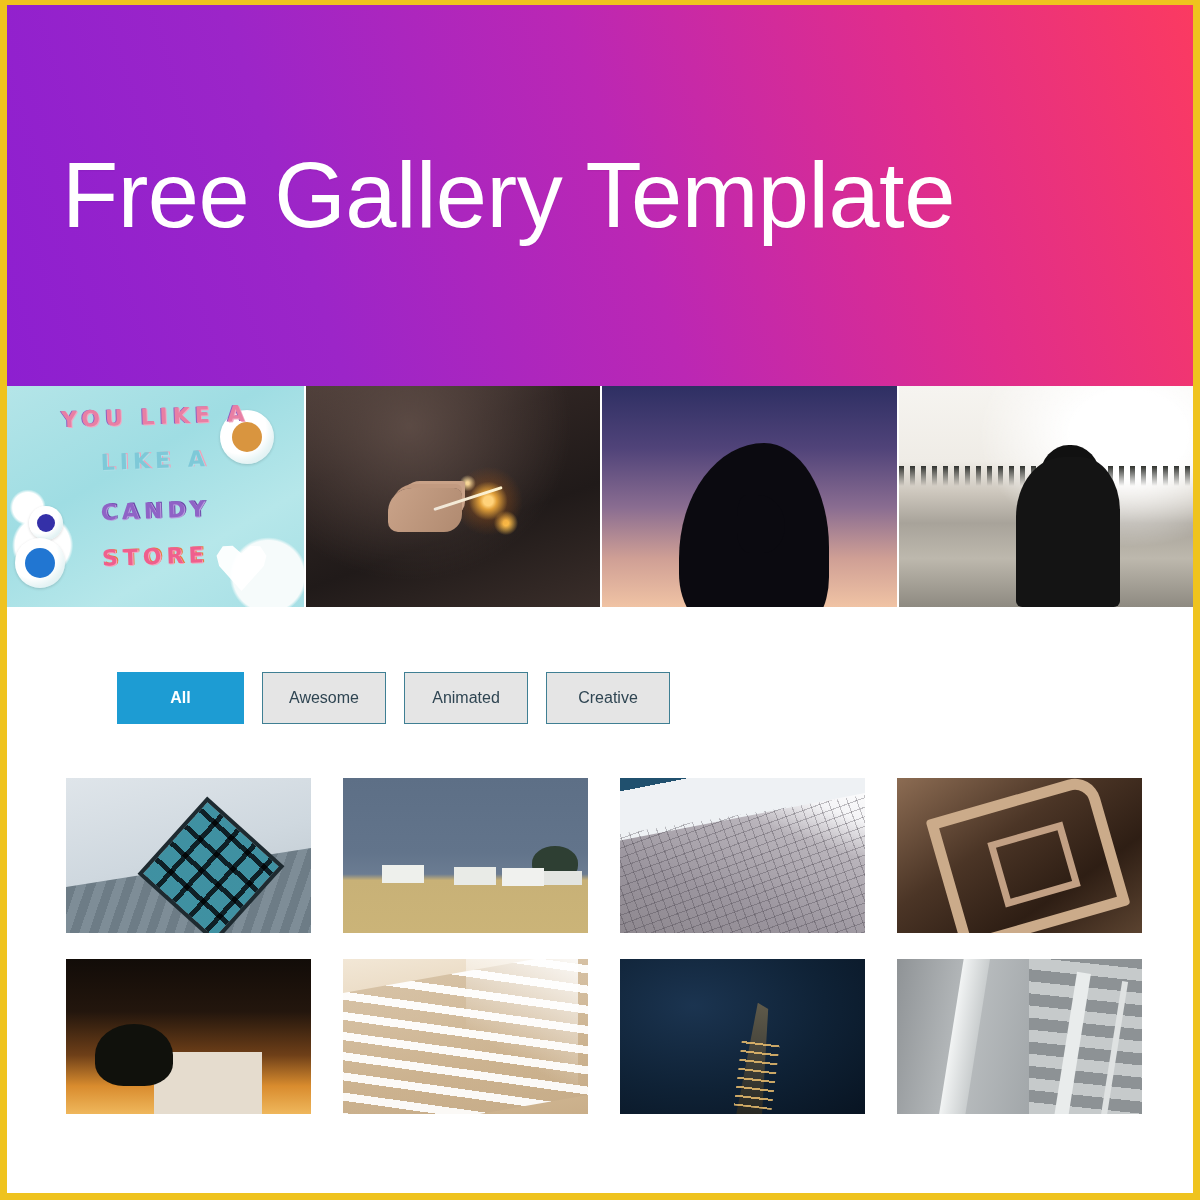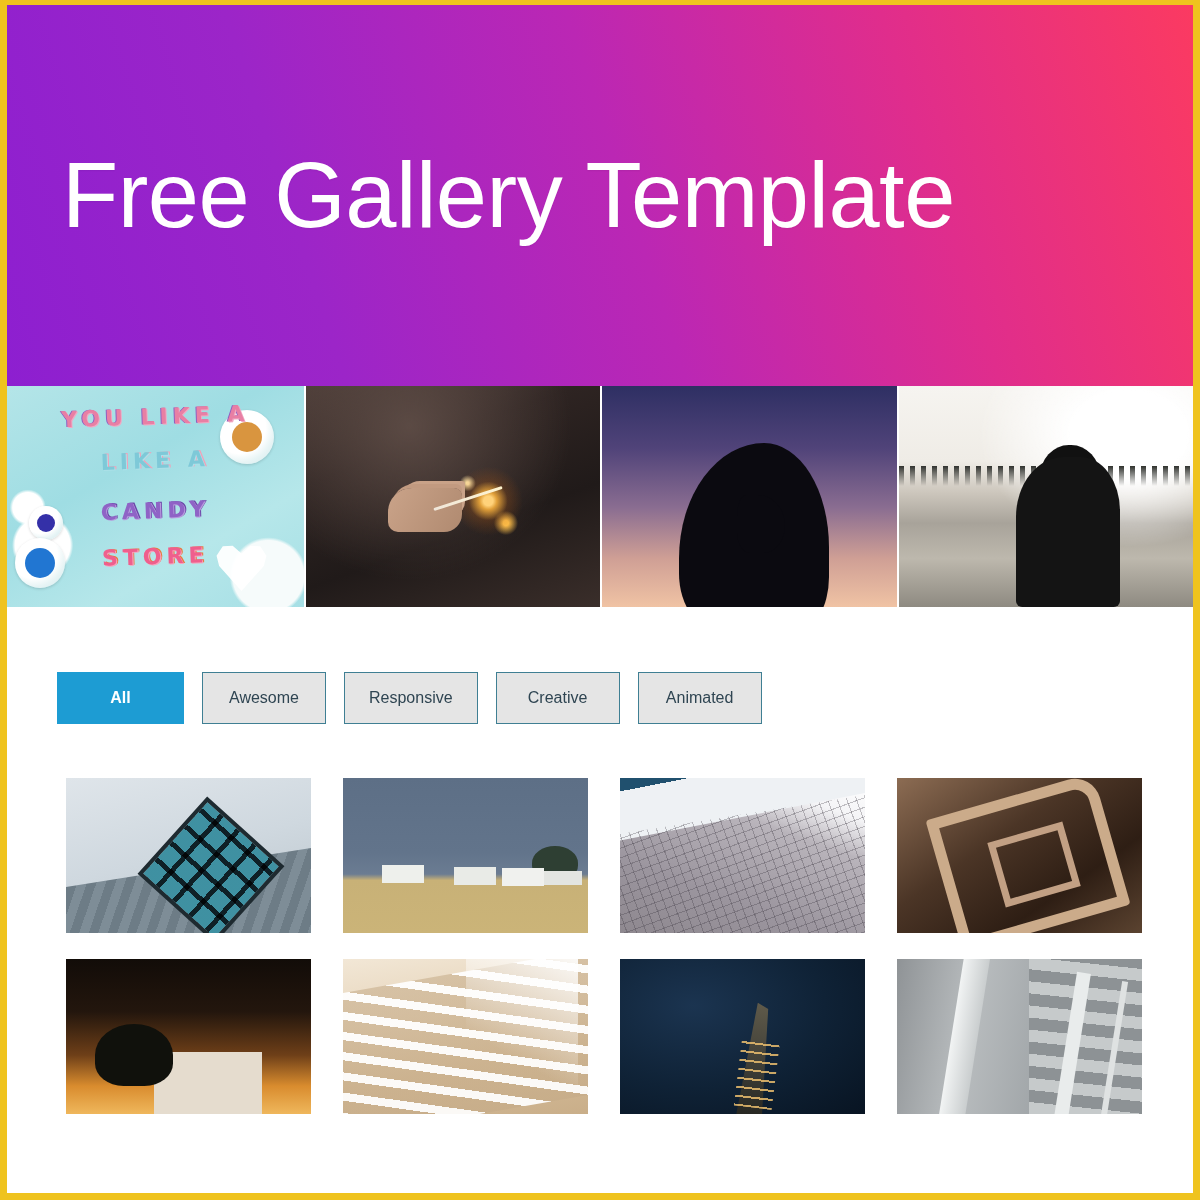--- a/index.html
+++ b/index.html
@@ -177,21 +177,21 @@
   
   .gallery {
     background: #ffffff;
     padding: 0 0 10px 0;
     position: relative;
     height: 100%;
   }
   .filters {
     display: flex;
     gap: 18px;
-    padding: 65px 0 0 50px;
+    padding: 65px 0 0 110px;
   }
   .filter-btn {
     min-width: 124px;
     height: 52px;
     padding: 0 24px;
     display: flex;
     align-items: center;
     justify-content: center;
     background: #e5e5e5;
     border: 1px solid #3f7f93;
@@ -398,23 +398,22 @@
       </div>
     </div>
 
   </div>
 
   <div class="gallery">
 
     <div class="filters">
       <button class="filter-btn active">All</button>
       <button class="filter-btn">Awesome</button>
-      <button class="filter-btn">Responsive</button>
+      <button class="filter-btn">Animated</button>
       <button class="filter-btn">Creative</button>
-      <button class="filter-btn">Animated</button>
     </div>
 
     <div class="grid">
       <div class="thumb">
           <div class="t-skylight"></div>
         </div>
       <div class="thumb">
           <div class="t-farm"></div>
         </div>
       <div class="thumb">

